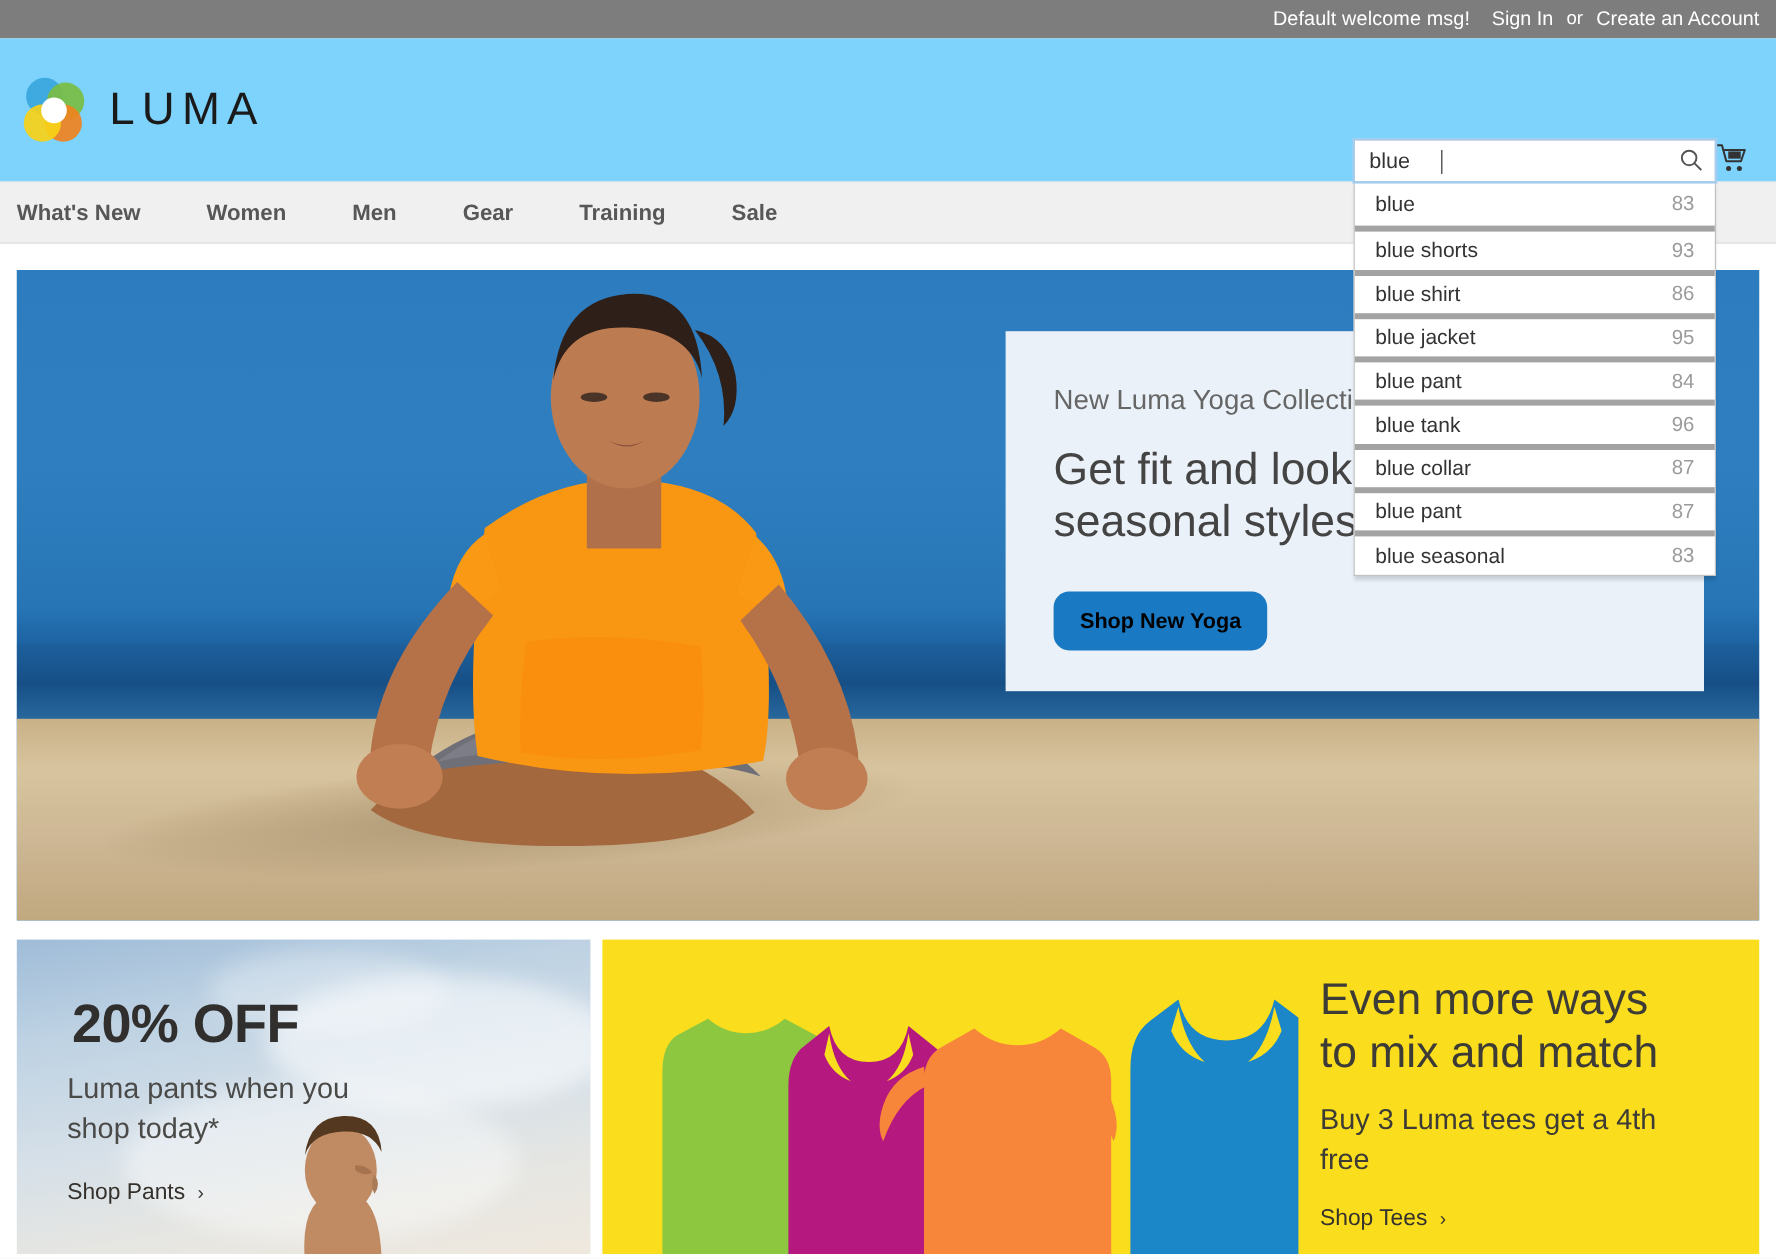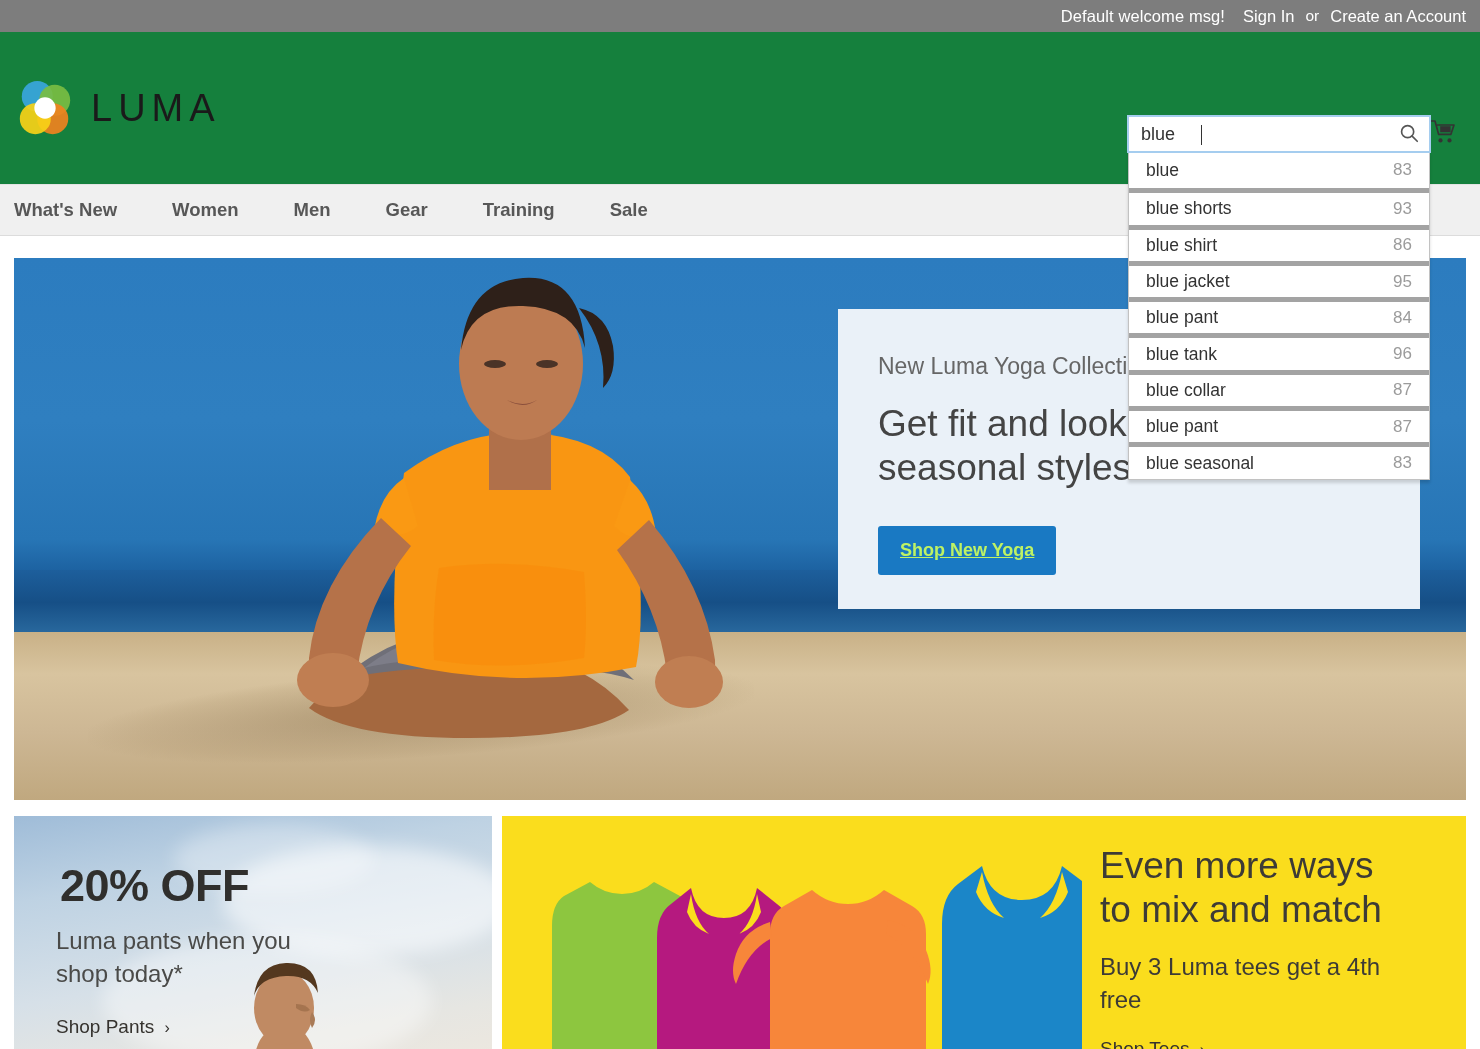--- a/index.html
+++ b/index.html
@@ -22,22 +22,22 @@
     padding-right: 14px;
     color: #ffffff;
     font-size: 16.5px;
   }
   .topbar .welcome { margin-right: 18px; letter-spacing: .1px; }
   .topbar a { color: #ffffff; text-decoration: none; }
   .topbar .or { margin: 0 11px; font-size: 15.5px; }
 
   
   .header {
-    height: 152px;
-    background: #15803d;
+    height: 119px;
+    background: #7dd3fc;
     position: relative;
     display: flex;
     align-items: center;
   }
   .logo-wrap {
     display: flex; align-items: center;
     margin-left: 14px;
     text-decoration: none;
   }
   .logo-mark { width: 62px; height: 62px; display: block; }
@@ -194,28 +194,27 @@
     font-family: "Liberation Sans", sans-serif;
   }
   .hero-title {
     font-size: 37px; color: #444444; font-weight: 300;
     line-height: 44px; margin: 0 0 36px 0;
     white-space: pre-line;
   }
   .hero-btn {
     display: inline-block;
     background: #1979c3;
-    color: #bef264;
+    color: #000000;
     font-size: 18px;
     font-weight: bold;
     padding: 14px 22px;
-    border: 0; border-radius: 3px;
+    border: 0; border-radius: 13px;
     cursor: pointer;
     font-family: "Liberation Sans", sans-serif;
-    text-decoration: underline;
   }
 
   
   .promo-row {
     display: flex;
     margin: 16px 14px 0 14px;
     gap: 10px;
     height: 262px;
   }
   .promo-left {

